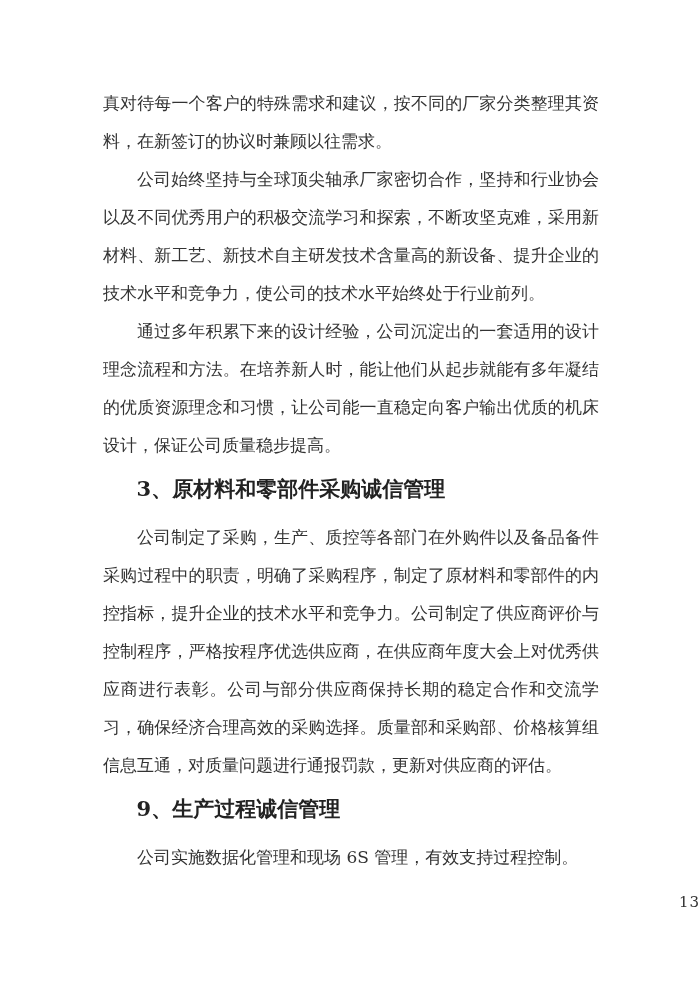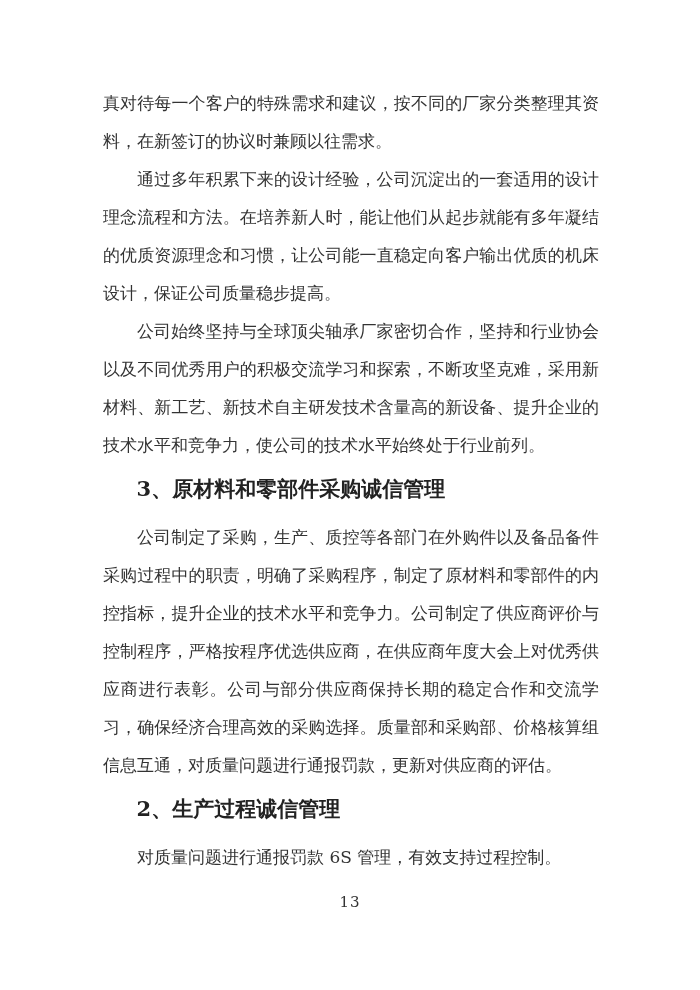--- a/index.html
+++ b/index.html
@@ -40,33 +40,33 @@
     text-indent: 1.6em;
     color: #222222;
     margin-top: 6px;
     margin-bottom: 10px;
   }
   .footer {
     position: absolute;
     top: 893px;
     left: 0;
     width: 100%;
-    text-align: center;
+    text-align: right;
     font-size: 15px;
     letter-spacing: 1px;
     color: #333333;
   }
 </style>
 </head>
 <body>
 
 <div class="page">
   <div class="content">
     <p class="para no-indent">真对待每一个客户的特殊需求和建议，按不同的厂家分类整理其资料，在新签订的协议时兼顾以往需求。</p>
+    <p class="para">公司始终坚持与全球顶尖轴承厂家密切合作，坚持和行业协会以及不同优秀用户的积极交流学习和探索，不断攻坚克难，采用新材料、新工艺、新技术自主研发技术含量高的新设备、提升企业的技术水平和竞争力，使公司的技术水平始终处于行业前列。</p>
     <p class="para">通过多年积累下来的设计经验，公司沉淀出的一套适用的设计理念流程和方法。在培养新人时，能让他们从起步就能有多年凝结的优质资源理念和习惯，让公司能一直稳定向客户输出优质的机床设计，保证公司质量稳步提高。</p>
-    <p class="para">公司始终坚持与全球顶尖轴承厂家密切合作，坚持和行业协会以及不同优秀用户的积极交流学习和探索，不断攻坚克难，采用新材料、新工艺、新技术自主研发技术含量高的新设备、提升企业的技术水平和竞争力，使公司的技术水平始终处于行业前列。</p>
     <h3 class="heading">3、原材料和零部件采购诚信管理</h3>
     <p class="para">公司制定了采购，生产、质控等各部门在外购件以及备品备件采购过程中的职责，明确了采购程序，制定了原材料和零部件的内控指标，提升企业的技术水平和竞争力。公司制定了供应商评价与控制程序，严格按程序优选供应商，在供应商年度大会上对优秀供应商进行表彰。公司与部分供应商保持长期的稳定合作和交流学习，确保经济合理高效的采购选择。质量部和采购部、价格核算组信息互通，对质量问题进行通报罚款，更新对供应商的评估。</p>
-    <h3 class="heading">2、生产过程诚信管理</h3>
-    <p class="para">对质量问题进行通报罚款 6S 管理，有效支持过程控制。</p>
+    <h3 class="heading">9、生产过程诚信管理</h3>
+    <p class="para">公司实施数据化管理和现场 6S 管理，有效支持过程控制。</p>
   </div>
   <div class="footer">13</div>
 </div>
 
 </body></html>

